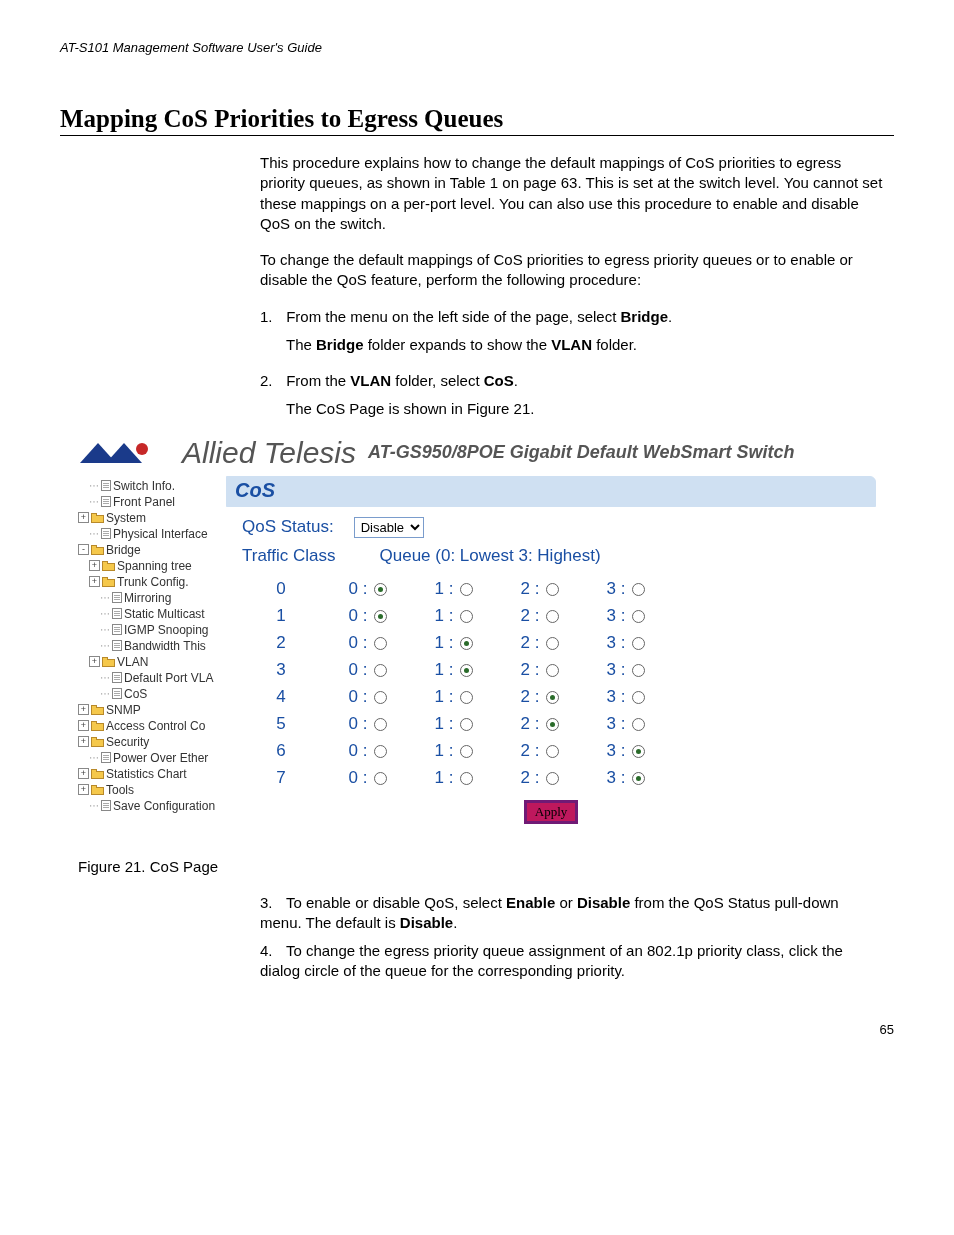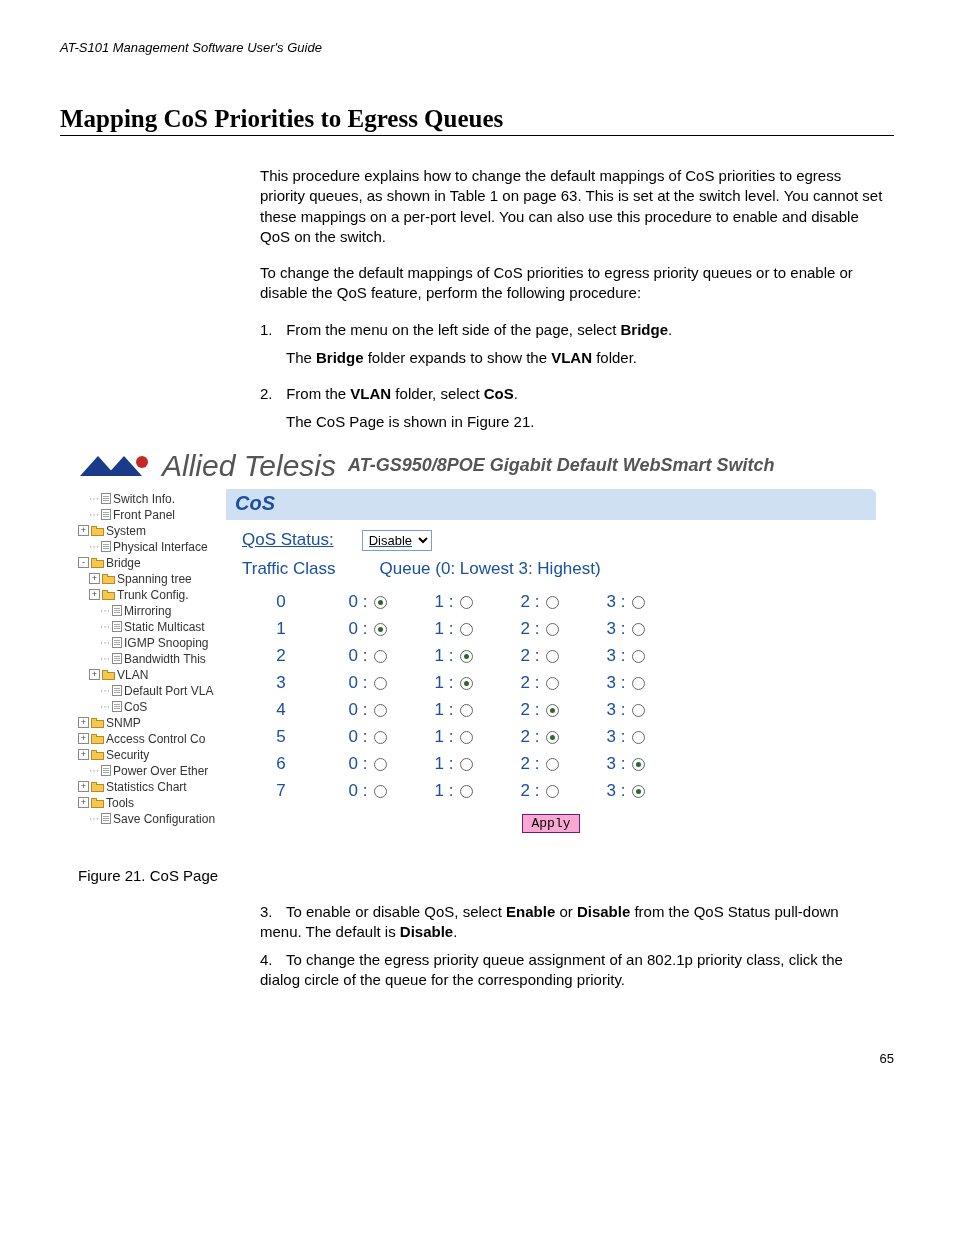--- a/index.html
+++ b/index.html
@@ -20,21 +20,21 @@
     font-size: 13px;
     margin-bottom: 50px;
     font-style: italic;
   }
   .section-heading {
     font-family: "Times New Roman", Times, serif;
     font-size: 25px;
     font-weight: bold;
     border-bottom: 1px solid #000;
     padding-bottom: 2px;
-    margin-bottom: 30px;
+    margin-bottom: 17px;
   }
   .body-text {
     margin-left: 200px;
     margin-right: 10px;
     line-height: 1.35;
   }
   .body-text p { margin: 0 0 16px 0; }
   .body-text .step { margin: 0 0 8px 0; }
   .body-text .step .n { display:inline-block; width:22px; }
   .body-text .substep { margin:8px 0 16px 26px; }
@@ -44,20 +44,21 @@
   .product-header {
     display:flex; align-items:center; gap:8px;
     margin-bottom:6px;
   }
   .logo-svg { flex:0 0 auto; }
   .brand {
     font-family: "Trebuchet MS", Arial, sans-serif;
     font-style: italic;
     font-size: 30px;
     color:#555;
+    margin-left:20px;
   }
   .product-name {
     font-family: Arial, sans-serif;
     font-weight: bold;
     font-style: italic;
     font-size: 18px;
     color:#555;
     margin-left:4px;
   }
   .app {
@@ -118,23 +119,22 @@
     font-size:20px;
     color:#1a4fa3;
     border-radius:0 6px 0 0;
   }
   .panel-body {
     padding:10px 16px 14px 16px;
     font-family: "Trebuchet MS", Arial, sans-serif;
     color:#1a4fa3;
   }
   .status-row {
-    display:flex; align-items:center; gap:28px;
+    display:flex; align-items:center; gap:20px;
     font-size:17px;
-    text-decoration:underline;
   }
   .status-row select {
     font-family: Tahoma, Arial, sans-serif;
     font-size:13px;
     color:#000;
     border:1px solid #7a9ccc;
     background:#fff;
     padding:1px 2px;
   }
   .cols-header {
@@ -159,34 +159,34 @@
   .radio {
     width:11px; height:11px; border:1px solid #666; border-radius:50%;
     display:inline-flex; align-items:center; justify-content:center;
     background:#fff;
   }
   .radio.sel::after {
     content:""; width:5px; height:5px; background:#2a6b2a; border-radius:50%;
   }
   .apply-row { text-align:center; margin-top:8px; }
   .apply-btn {
-    font-family: Liberation Mono, monospace;
+    font-family: Liberation Serif, serif;
     font-size:13px;
-    background:#f9a8d4;
-    border:1px solid #701a75;
+    background:#be185d;
+    border:3px solid #701a75;
     padding:1px 8px;
     color:#000;
   }
   .fig-caption {
     margin:20px 0 18px 0;
   }
   .pagenum {
     text-align:right;
     font-size:13px;
-    margin-top:60px;
+    margin-top:40px;
   }
 </style>
 </head>
 <body>
 
 <div class="page">
   <div class="guide-title">AT-S101 Management Software User's Guide</div>
 
   <div class="section-heading">Mapping CoS Priorities to Egress Queues</div>
 

